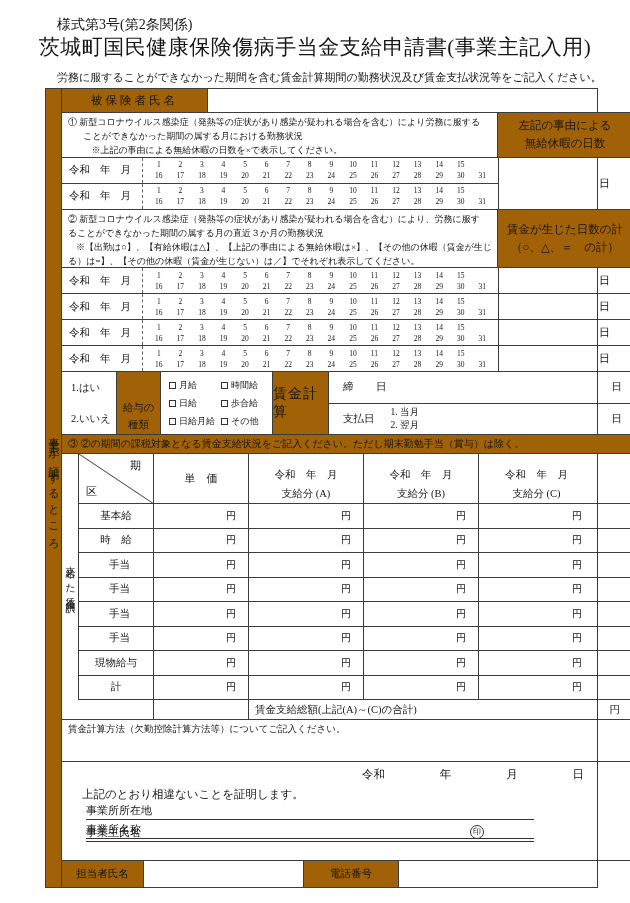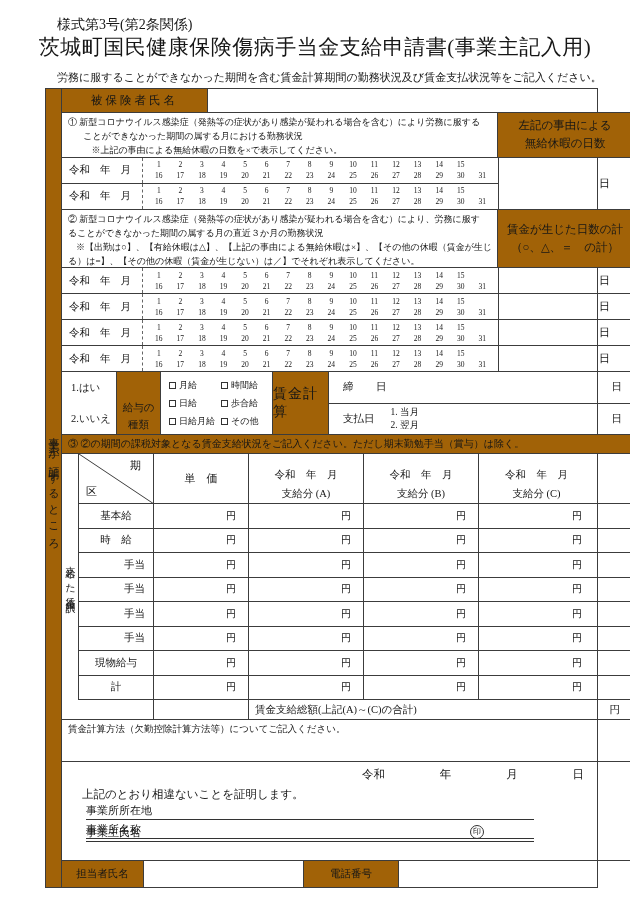--- a/index.html
+++ b/index.html
@@ -67,21 +67,21 @@
   #wage-main { flex:1; display:flex; flex-direction:column; }
   #wage-head { height:50px; display:flex; border-bottom:1px solid #3c3c3c; }
   #diag-cell { width:75px; position:relative; flex:none; }
   #diag-cell svg { position:absolute; inset:0; }
   .diag-top { position:absolute; top:4px; right:12px; font-size:11px; }
   .diag-bottom { position:absolute; bottom:4px; left:7px; font-size:11px; }
   #col-unit { width:95px; display:flex; align-items:center; justify-content:center; font-size:11px; flex:none; }
   .thc { width:115px; text-align:center; font-size:10.5px; line-height:1.8; padding-top:12px; flex:none; }
   .trow { height:24.5px; display:flex; border-bottom:1px solid #3c3c3c; }
   .tl { width:75px; border-right:1px solid #3c3c3c; display:flex; align-items:center; justify-content:center; font-size:10.5px; flex:none; }
-  .tl.ra { justify-content:flex-end; padding-right:8px; }
+  .tl.ra { justify-content:flex-end; padding-right:23px; }
   .ty { display:flex; align-items:center; justify-content:flex-end; padding-right:12px; font-size:10px; flex:none; }
   .w95 { width:95px; } .w115 { width:115px; }
 
   #total-row { height:20px; display:flex; border-bottom:1px solid #3c3c3c; font-size:10.5px; }
   .te1 { width:92px; border-right:1px solid #3c3c3c; }
   .te2 { width:95px; border-right:1px solid #3c3c3c; }
   #total-cell { flex:1; display:flex; align-items:center; padding:0 12px 0 6px; }
 
   #calc-method { height:42px; border-bottom:1px solid #3c3c3c; font-size:9.5px; padding:3px 6px; }
 

